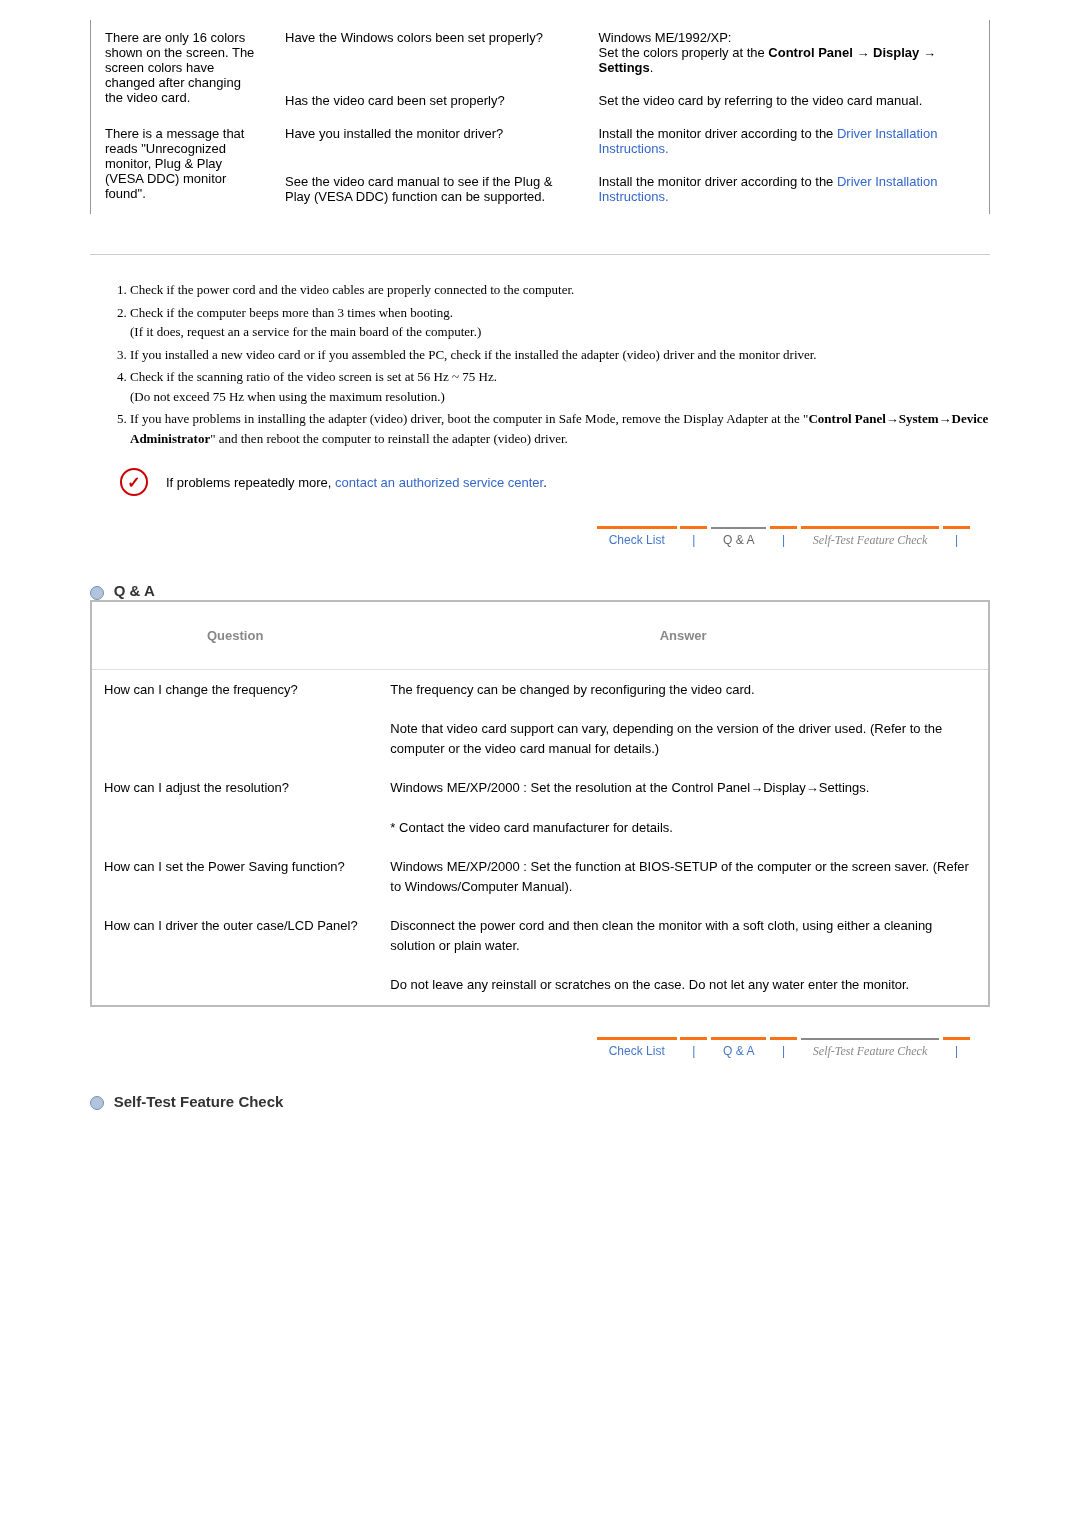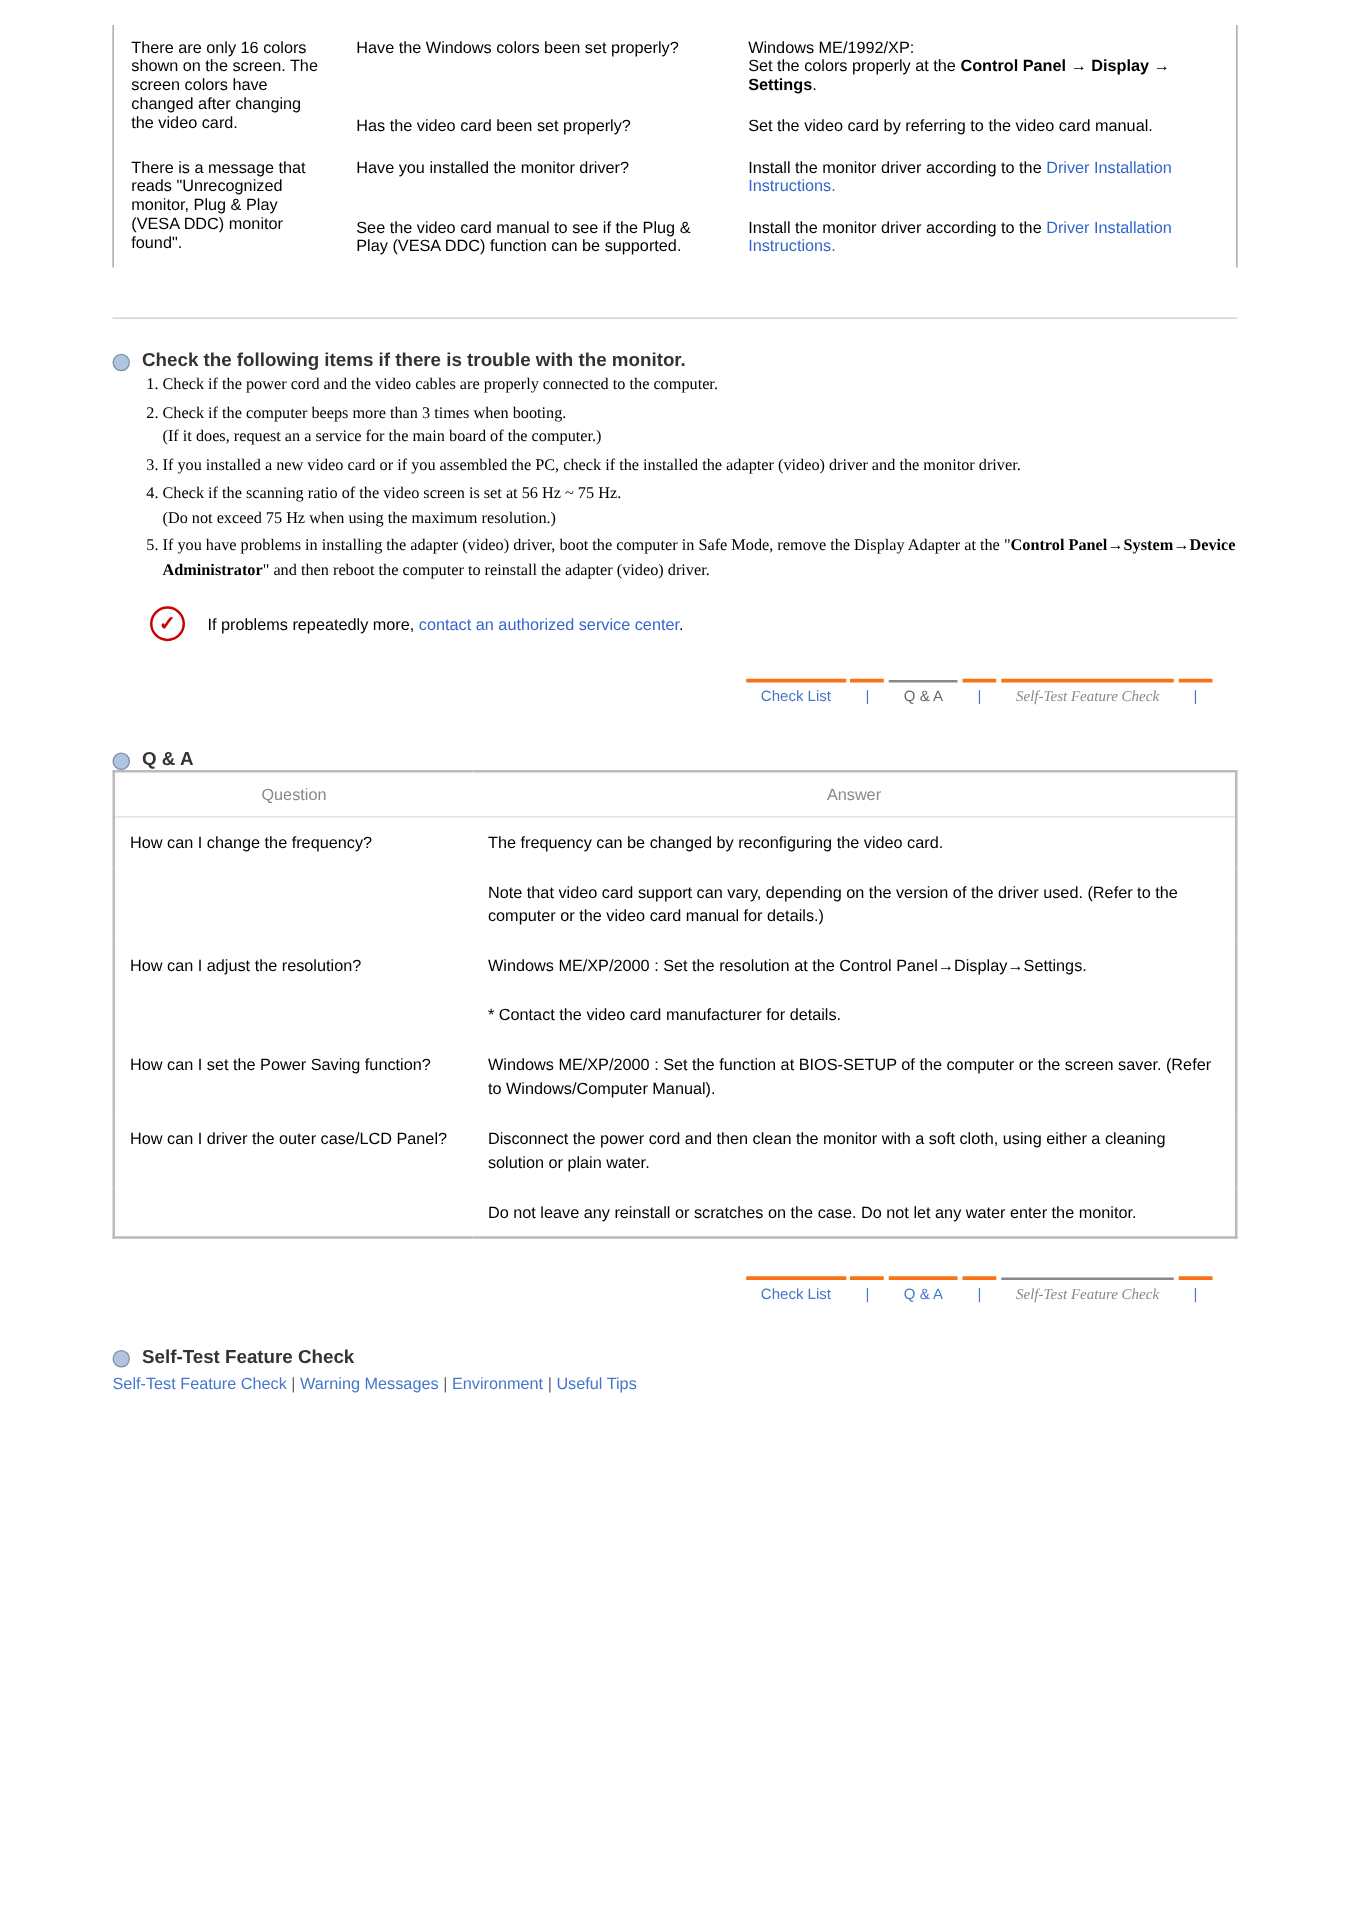--- a/index.html
+++ b/index.html
@@ -18,21 +18,21 @@
     ol.checklist { margin-left: 40px; margin-bottom: 20px; font-family: Liberation Serif, serif; }
     ol.checklist li { margin-bottom: 3px; line-height: 1.5; }
     .note-row { display: flex; align-items: center; margin: 20px 0 30px 30px; }
     .note-icon { width: 28px; height: 28px; border: 2px solid #c00; border-radius: 50%; display: flex; align-items: center; justify-content: center; margin-right: 18px; font-size: 16px; color: #c00; font-weight: bold; flex-shrink: 0; }
     .nav-tabs { text-align: right; margin: 20px 0 30px 0; padding-right: 20px; }
     .nav-tabs span { display: inline-block; padding: 4px 12px; font-size: 12px; color: #4477cc; border-top: 3px solid #f97316; }
     .nav-tabs span.active { color: #666; border-top: 2px solid #888; }
     .nav-tabs span.self { color: #888; font-family: Georgia, serif; font-style: italic; }
     .divider-sep { color: #999; }
     table.qa-table { width: 100%; border-collapse: collapse; border: 2px solid #bbb; margin-bottom: 30px; }
-    .qa-table th { color: #888; font-weight: normal; padding: 10px; border-bottom: 1px solid #ddd; }
+    .qa-table th { color: #888; font-weight: bold; padding: 26px; border-bottom: 1px solid #ddd; }
     .qa-table td { padding: 10px 12px; vertical-align: top; line-height: 1.5; }
     .qa-q { width: 32%; }
     .sub-nav { margin: 5px 0 20px 0; }
     .sub-nav a { color: #4477cc; text-decoration: none; }
     .sub-nav .sep { color: #666; }
   </style>
 </head>
 <body>
 
 <div class="container">
@@ -63,24 +63,20 @@
       <td class="col2">See the video card manual to see if the Plug &amp; Play (VESA DDC) function can be supported.</td>
       <td class="col3">
         <span>Install the monitor driver according to the </span><span class="link">Driver Installation Instructions.</span>
       </td>
     </tr>
   </tbody>
     </table>
 
   <hr class="divider">
 
-  <div>
-    <span class="bullet-icon"></span>
-    <span class="section-header">Check the following items if there is trouble with the monitor.</span>
-  </div>
 
   <ol class="checklist">
     <li>Check if the power cord and the video cables are properly connected to the computer.</li>
     <li style="white-space:pre-line">Check if the computer beeps more than 3 times when booting.
 (If it does, request an a service for the main board of the computer.)</li>
     <li>If you installed a new video card or if you assembled the PC, check if the installed the adapter (video) driver and the monitor driver.</li>
     <li style="white-space:pre-line">Check if the scanning ratio of the video screen is set at 56 Hz ~ 75 Hz.
 (Do not exceed 75 Hz when using the maximum resolution.)</li>
     <li>
       <span>If you have problems in installing the adapter (video) driver, boot the computer in Safe Mode, remove the Display Adapter at the "</span><span class="bold">Control Panel→System→Device Administrator</span><span>" and then reboot the computer to reinstall the adapter (video) driver.</span>
@@ -149,23 +145,14 @@
     <span class="divider-sep">|</span>
     <span class="self active" style="border-top:2px solid #888">Self-Test Feature Check</span>
     <span class="divider-sep">|</span>
   </div>
 
   <div>
     <span class="bullet-icon"></span>
     <span class="section-header">Self-Test Feature Check</span>
   </div>
 
-  <div class="sub-nav">
-    <a href="#">Self-Test Feature Check</a>
-    <span class="sep"> | </span>
-    <a href="#">Warning Messages</a>
-    <span class="sep"> | </span>
-    <a href="#">Environment</a>
-    <span class="sep"> | </span>
-    <a href="#">Useful Tips</a>
-  </div>
 
 </div>
 
 </body></html>

